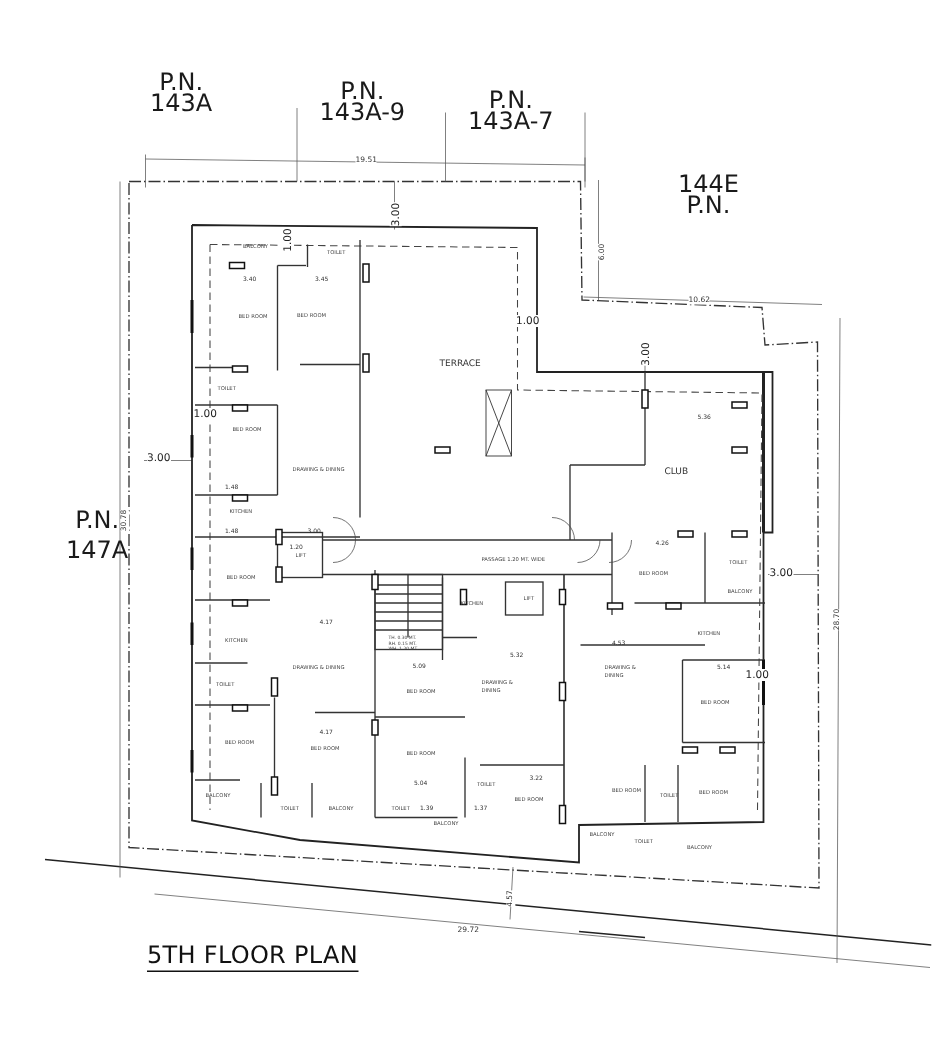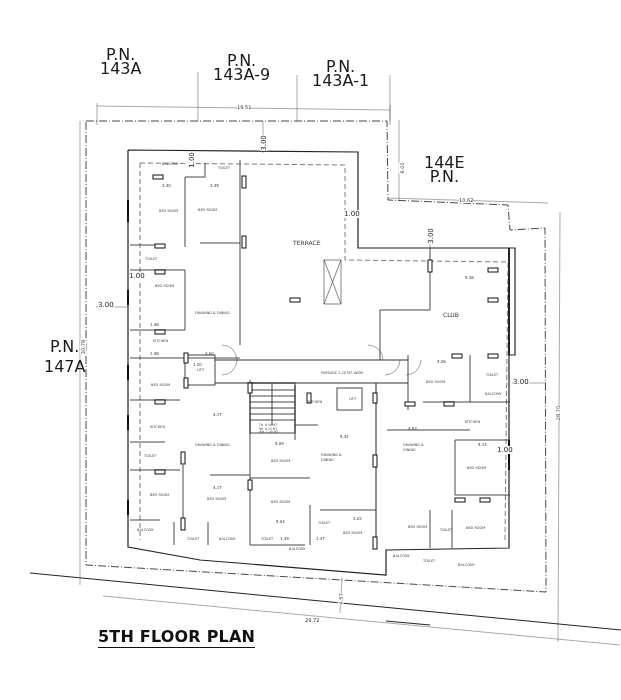--- a/index.html
+++ b/index.html
@@ -176,23 +176,23 @@
 <div class="lbl plot" style="left:100px;top:48px;">
   <div>P.N.</div>
   <div>143A</div>
 </div>
 <div class="lbl plot" style="left:213px;top:54px;">
   <div>P.N.</div>
   <div>143A-9</div>
 </div>
 <div class="lbl plot" style="left:312px;top:60px;">
   <div>P.N.</div>
-  <div>143A-1</div>
-</div>
-<div class="lbl plot" style="left:424px;top:116px;margin-top:40px;">
+  <div>143A-7</div>
+</div>
+<div class="lbl plot" style="left:452px;top:116px;">
   <div>144E</div>
   <div>P.N.</div>
 </div>
 <div class="lbl plot" style="left:44px;top:337px;line-height:20px;">
   <div>P.N.</div>
   <div>147A</div>
 </div>
 
 <span class="lbl dim" style="left:237px;top:104px;font-size:5px;background:#fff;">19.51</span>
 <span class="lbl dim vert" style="left:76px;top:344px;font-size:5px;background:#fff;">30.78</span>
@@ -274,13 +274,13 @@
 <span class="lbl dim" style="left:437px;top:359px;">4.26</span>
 <span class="lbl dim" style="left:280px;top:536px;">1.39</span>
 <span class="lbl dim" style="left:316px;top:536px;">1.37</span>
 
 <div class="lbl" style="left:259px;top:424px;font-size:3px;line-height:3.5px;color:#444;">
   <div>TH. 0.30 MT.</div>
   <div>RH. 0.15 MT.</div>
   <div>WH. 1.20 MT.</div>
 </div>
 
-<span class="lbl title" style="left:98px;top:627px;font-weight:bold;">5TH FLOOR PLAN</span>
+<span class="lbl title" style="left:98px;top:627px;">5TH FLOOR PLAN</span>
 
 </body></html>

